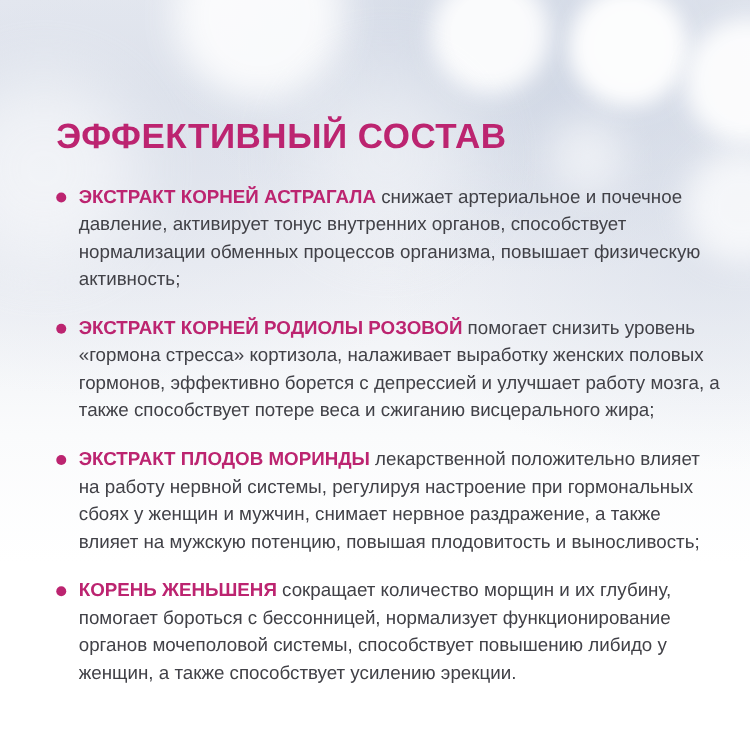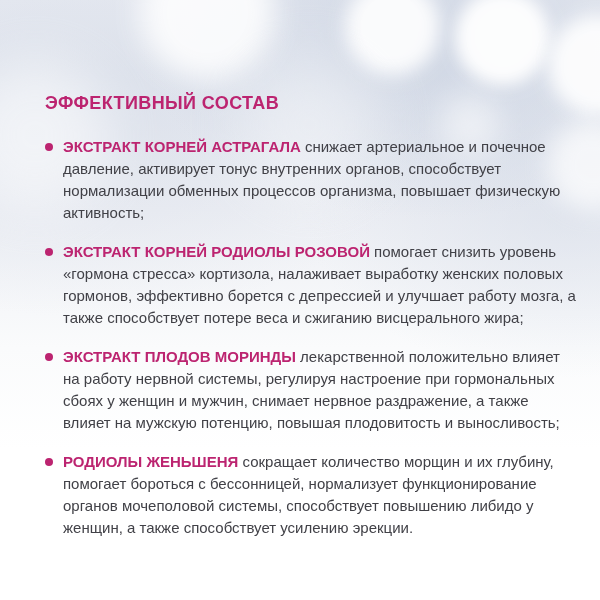--- a/index.html
+++ b/index.html
@@ -33,21 +33,21 @@
   .b7 { left: 240px; top: 55px;  width: 140px; height: 140px; filter: blur(30px); opacity: .4; }
   .b8 { left: 440px; top: 95px;  width: 60px;  height: 60px;  filter: blur(14px); opacity: .5; }
 
   .content {
     position: relative;
     z-index: 2;
     padding: 93px 33px 0 45px;
   }
   .page-title {
     margin: 0 0 22px 0;
-    font-size: 18px;
+    font-size: 28px;
     font-weight: 700;
     letter-spacing: 0.4px;
     color: #bc2470;
   }
   ul.ingredients {
     list-style: none;
     margin: 0;
     padding: 0;
     width: 532px;
   }
@@ -100,18 +100,18 @@
         <span class="item-name">ЭКСТРАКТ КОРНЕЙ РОДИОЛЫ РОЗОВОЙ</span>
         <span class="item-text">помогает снизить уровень «гормона стресса» кортизола, налаживает выработку женских половых гормонов, эффективно борется с депрессией и улучшает работу мозга, а также способствует потере веса и сжиганию висцерального жира;</span>
       </li>
       <li>
         <span class="bullet-dot"></span>
         <span class="item-name">ЭКСТРАКТ ПЛОДОВ МОРИНДЫ</span>
         <span class="item-text">лекарственной положительно влияет на работу нервной системы, регулируя настроение при гормональных сбоях у женщин и мужчин, снимает нервное раздражение, а также влияет на мужскую потенцию, повышая плодовитость и выносливость;</span>
       </li>
       <li>
         <span class="bullet-dot"></span>
-        <span class="item-name">РОДИОЛЫ ЖЕНЬШЕНЯ</span>
+        <span class="item-name">КОРЕНЬ ЖЕНЬШЕНЯ</span>
         <span class="item-text">сокращает количество морщин и их глубину, помогает бороться с бессонницей, нормализует функционирование органов мочеполовой системы, способствует повышению либидо у женщин, а также способствует усилению эрекции.</span>
       </li>
     </ul>
   </div>
 </div>
 
 </body></html>

